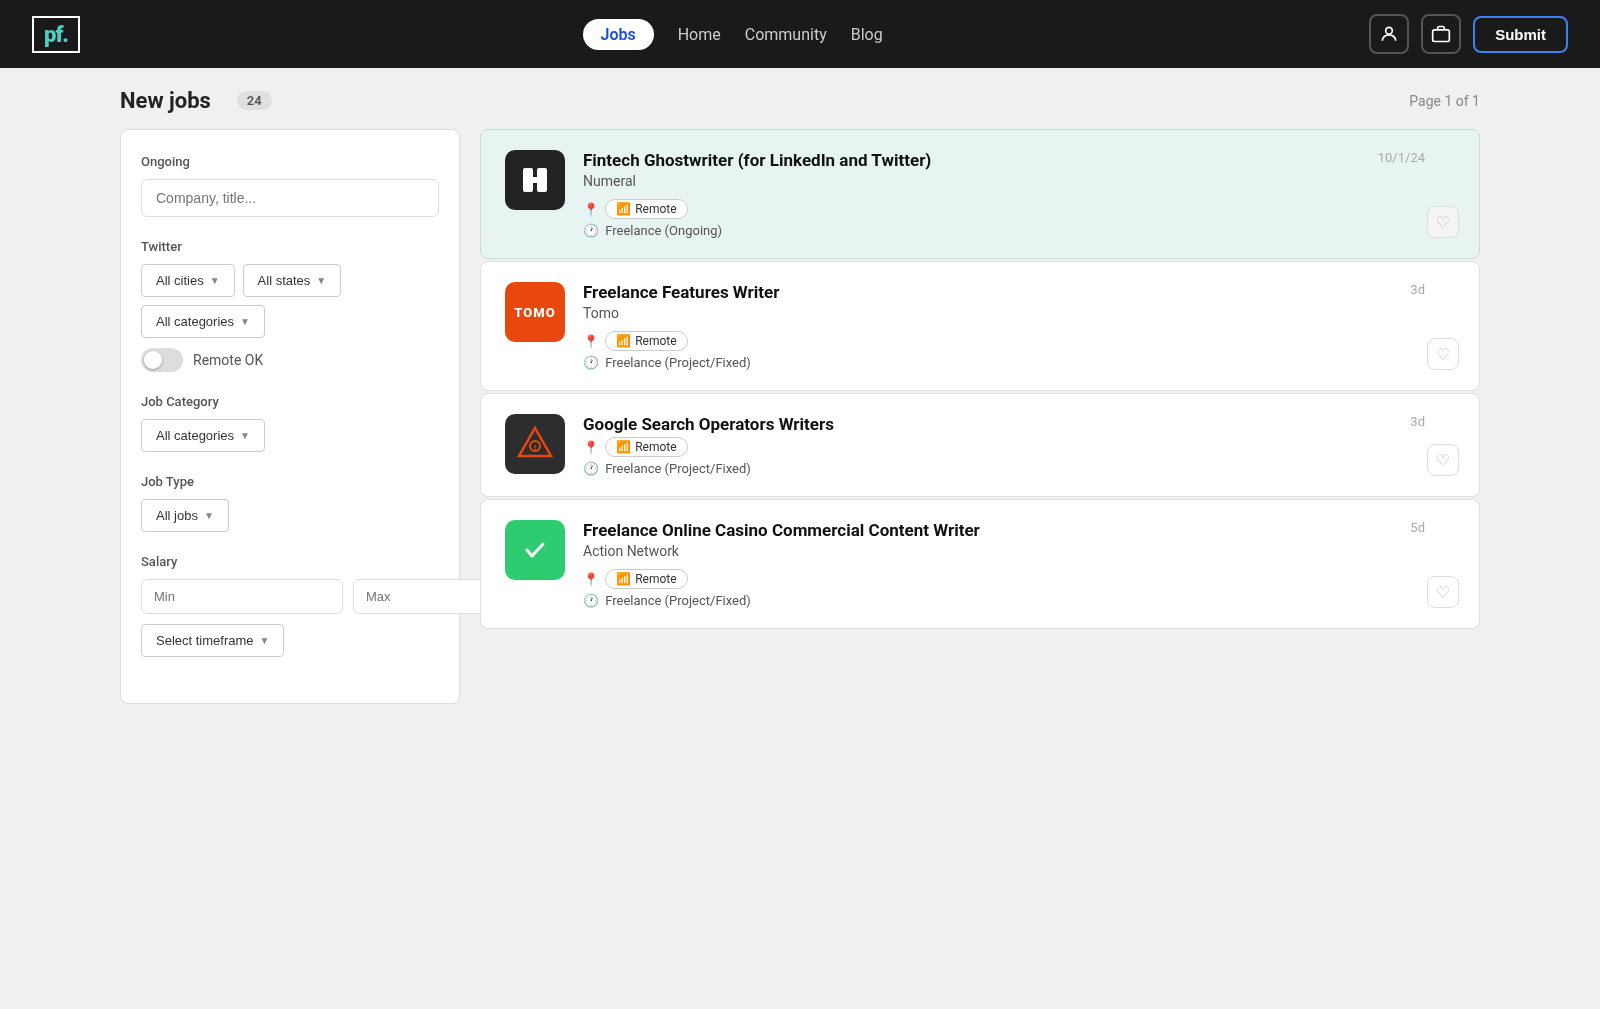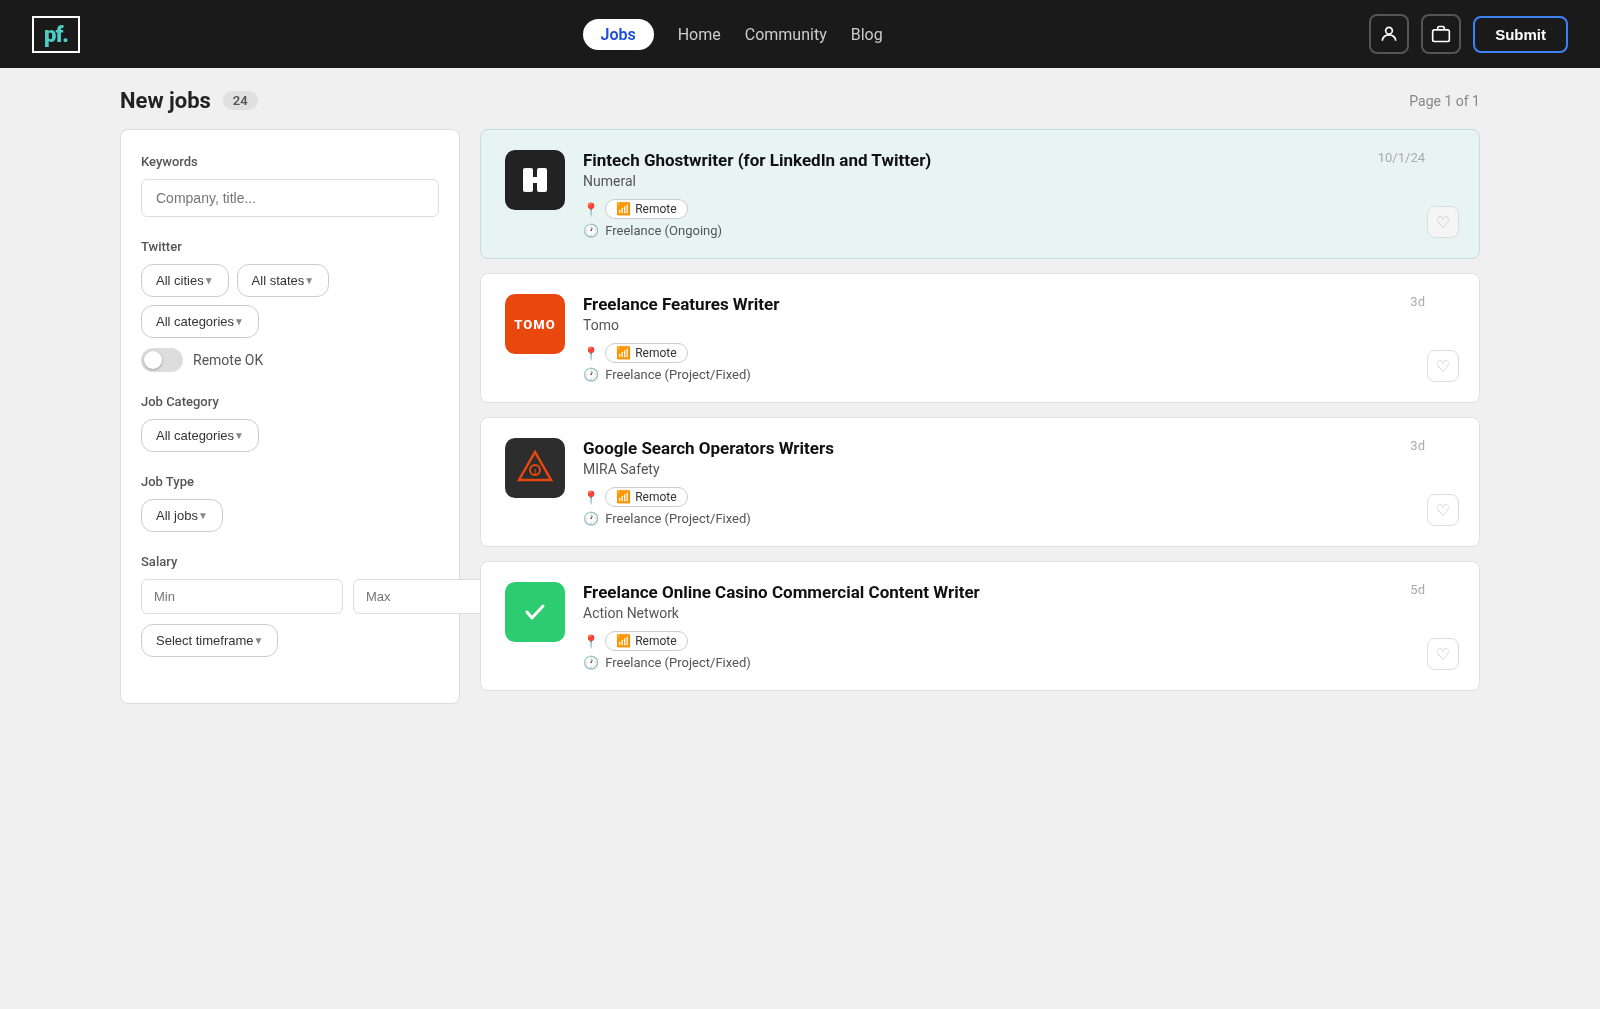--- a/index.html
+++ b/index.html
@@ -83,21 +83,21 @@
       display: flex;
       align-items: center;
       justify-content: space-between;
       margin-bottom: 16px;
     }
     .page-title {
       font-size: 22px;
       font-weight: 700;
       display: flex;
       align-items: center;
-      gap: 12px;
+      gap: 26px;
     }
     .badge {
       background: #e0e0e0;
       color: #555;
       border-radius: 20px;
       padding: 2px 10px;
       font-size: 13px;
       font-weight: 600;
     }
     .page-info {
@@ -141,22 +141,23 @@
       outline: none;
     }
     .dropdown-row {
       display: flex;
       gap: 8px;
       flex-wrap: wrap;
     }
     .dropdown-btn {
       display: flex;
       align-items: center;
+      gap: 6px;
       border: 1.5px solid #ccc;
-      border-radius: 12px;
+      border-radius: 4px;
       padding: 8px 14px;
       background: #fff;
       font-size: 13px;
       cursor: pointer;
       color: #333;
     }
     .dropdown-btn .arrow { font-size: 10px; color: #888; }
     .toggle-row {
       display: flex;
       align-items: center;
@@ -195,21 +196,21 @@
       font-size: 13px;
       color: #999;
       outline: none;
     }
 
     
     .jobs-list {
       flex: 1;
       display: flex;
       flex-direction: column;
-      gap: 14px;
+      gap: 2px;
     }
     .job-card {
       background: #fff;
       border: 1px solid #e0e0e0;
       border-radius: 8px;
       padding: 20px 24px;
       display: flex;
       align-items: flex-start;
       gap: 18px;
       position: relative;
@@ -333,21 +334,21 @@
       <span class="badge">24</span>
     </div>
     <div class="page-info">Page 1 of 1</div>
   </div>
 
   <div class="main-content">
 
     <aside class="sidebar">
 
       <div class="filter-section">
-        <div class="filter-label">Keywords</div>
+        <div class="filter-label">Ongoing</div>
         <input class="search-input" type="text" placeholder="Company, title..." style="">
       </div>
 
       <div class="filter-section">
         <div class="filter-label">Twitter</div>
         <div class="dropdown-row">
           <button class="dropdown-btn">
             <span>All cities</span>
             <span class="arrow">▼</span>
           </button>
@@ -461,21 +462,20 @@
         <div class="job-logo mira">
 
           <svg width="40" height="40" viewBox="0 0 40 40">
             <polygon points="20,4 36,32 4,32" fill="none" stroke="#e8470e" stroke-width="2.5"></polygon>
             <circle cx="20" cy="22" r="5" fill="none" stroke="#e8470e" stroke-width="2"></circle>
             <text x="20" y="26" text-anchor="middle" fill="#e8470e" font-size="8" font-weight="bold">!</text>
           </svg>
         </div>
         <div class="job-info">
           <div class="job-title">Google Search Operators Writers</div>
-          <div class="company-name">MIRA Safety</div>
           <div class="job-meta">
             <div class="meta-row">
               <span class="meta-icon">📍</span>
               <span class="remote-badge">
                 <span>📶</span>
                 <span>Remote</span>
               </span>
             </div>
             <div class="meta-row">
               <span class="meta-icon">🕐</span>

